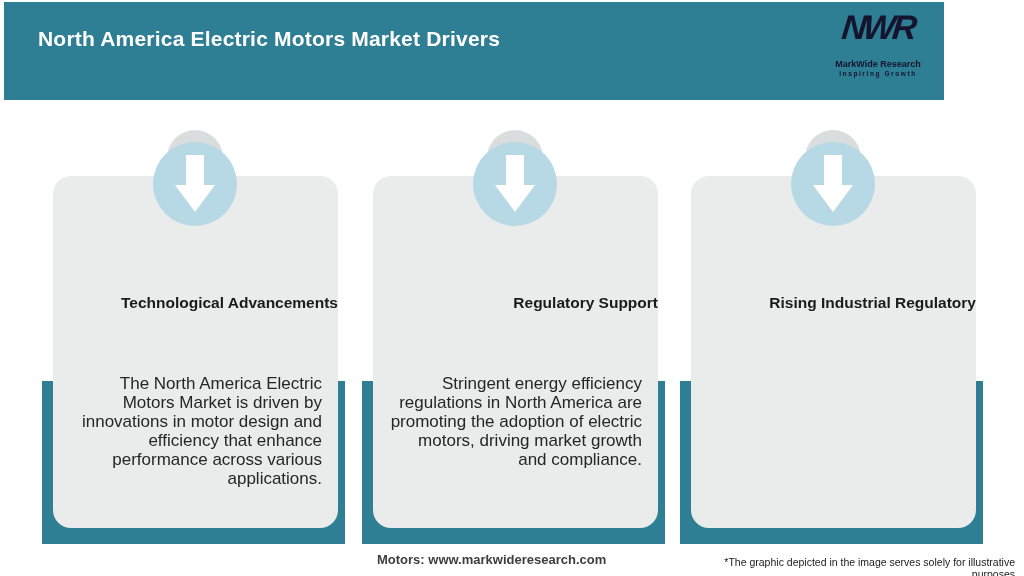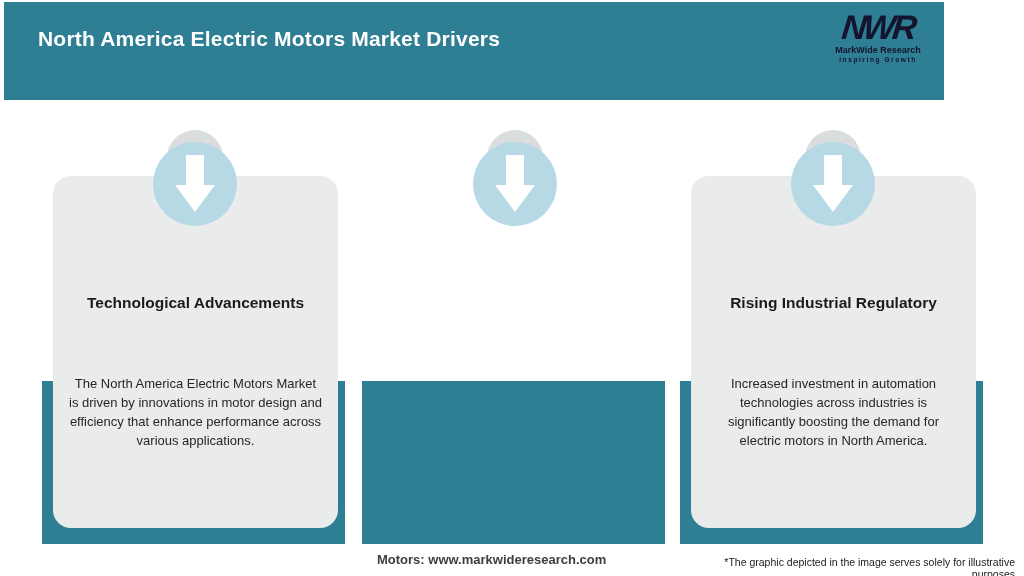--- a/index.html
+++ b/index.html
@@ -18,21 +18,21 @@
     font-size:21px;font-weight:bold;color:#ffffff;letter-spacing:.2px;
   }
   .logo{
     position:absolute;right:16px;top:8px;width:100px;text-align:center;
     color:var(--logo-navy,#14142e);line-height:1;
   }
   .logo-mark{
     font-size:34px;font-weight:bold;font-style:italic;
     letter-spacing:-3px;transform:skewX(-6deg);display:block;
   }
-  .logo-name{font-size:9px;font-weight:bold;display:block;margin-top:2px;}
+  .logo-name{font-size:9px;font-weight:bold;display:block;margin-top:16px;}
   .logo-tagline{font-size:6.5px;font-weight:bold;letter-spacing:1.6px;display:block;margin-top:2px;}
   
   .col{position:absolute;top:130px;width:303px;height:414px;}
   .col1{left:42px;}
   .col2{left:362px;}
   .col3{left:680px;}
   .backing{
     position:absolute;left:0;top:251px;width:303px;height:163px;
     background:var(--teal,#2e7e94);z-index:1;
   }
@@ -44,26 +44,26 @@
     position:absolute;left:125px;top:0;width:56px;height:56px;
     border-radius:50%;background:#dadddd;z-index:3;
   }
   .circle{
     position:absolute;left:111px;top:12px;width:84px;height:84px;
     border-radius:50%;background:var(--circle-blue,#b7d8e5);z-index:4;
     display:flex;align-items:center;justify-content:center;
   }
   .arrow-icon{width:40px;height:58px;display:block;}
   .card-title{
-    position:absolute;left:0;top:118px;width:285px;text-align:center;
+    position:absolute;left:0;top:118px;width:285px;text-align:right;
     font-size:15.5px;font-weight:bold;color:#1b1b1b;z-index:5;
   }
   .card-body{
-    position:absolute;left:16px;top:198px;width:253px;text-align:center;
-    font-size:13px;line-height:19px;color:#262626;z-index:5;
+    position:absolute;left:16px;top:198px;width:253px;text-align:right;
+    font-size:17px;line-height:19px;color:#262626;z-index:5;
   }
   
   .source{
     position:absolute;left:377px;top:552px;
     font-size:13px;font-weight:bold;color:#3d3d3d;
   }
   .disclaimer{
     position:absolute;left:723px;top:556px;width:292px;text-align:right;
     font-size:10.5px;font-weight:500;color:#1a1a1a;
   }
@@ -89,33 +89,36 @@
   <div class="gray-arc"></div>
   <div class="circle">
     <svg class="arrow-icon" viewBox="0 0 40 58">
       <polygon points="11,0 29,0 29,30 40,30 20,57 0,30 11,30" fill="#ffffff"></polygon>
     </svg>
   </div>
 </div>
 
 <div class="col col2">
   <div class="backing"></div>
+  <div class="card">
+    <div class="card-title">Regulatory Support</div>
+    <div class="card-body">Stringent energy efficiency regulations in North America are promoting the adoption of electric motors, driving market growth and compliance.</div>
+  </div>
   <div class="gray-arc"></div>
   <div class="circle">
     <svg class="arrow-icon" viewBox="0 0 40 58">
       <polygon points="11,0 29,0 29,30 40,30 20,57 0,30 11,30" fill="#ffffff"></polygon>
     </svg>
   </div>
 </div>
 
 <div class="col col3">
   <div class="backing"></div>
   <div class="card">
     <div class="card-title">Rising Industrial Regulatory</div>
-    <div class="card-body">Increased investment in automation technologies across industries is significantly boosting the demand for electric motors in North America.</div>
   </div>
   <div class="gray-arc"></div>
   <div class="circle">
     <svg class="arrow-icon" viewBox="0 0 40 58">
       <polygon points="11,0 29,0 29,30 40,30 20,57 0,30 11,30" fill="#ffffff"></polygon>
     </svg>
   </div>
 </div>
 
 <div class="source">Motors: www.markwideresearch.com</div>

